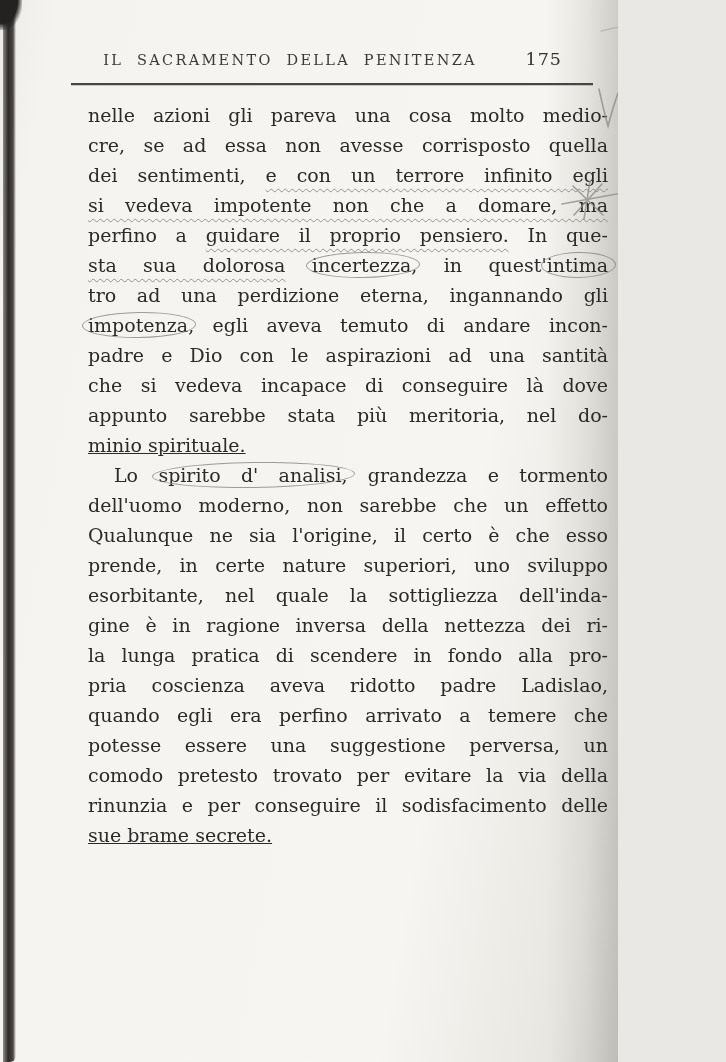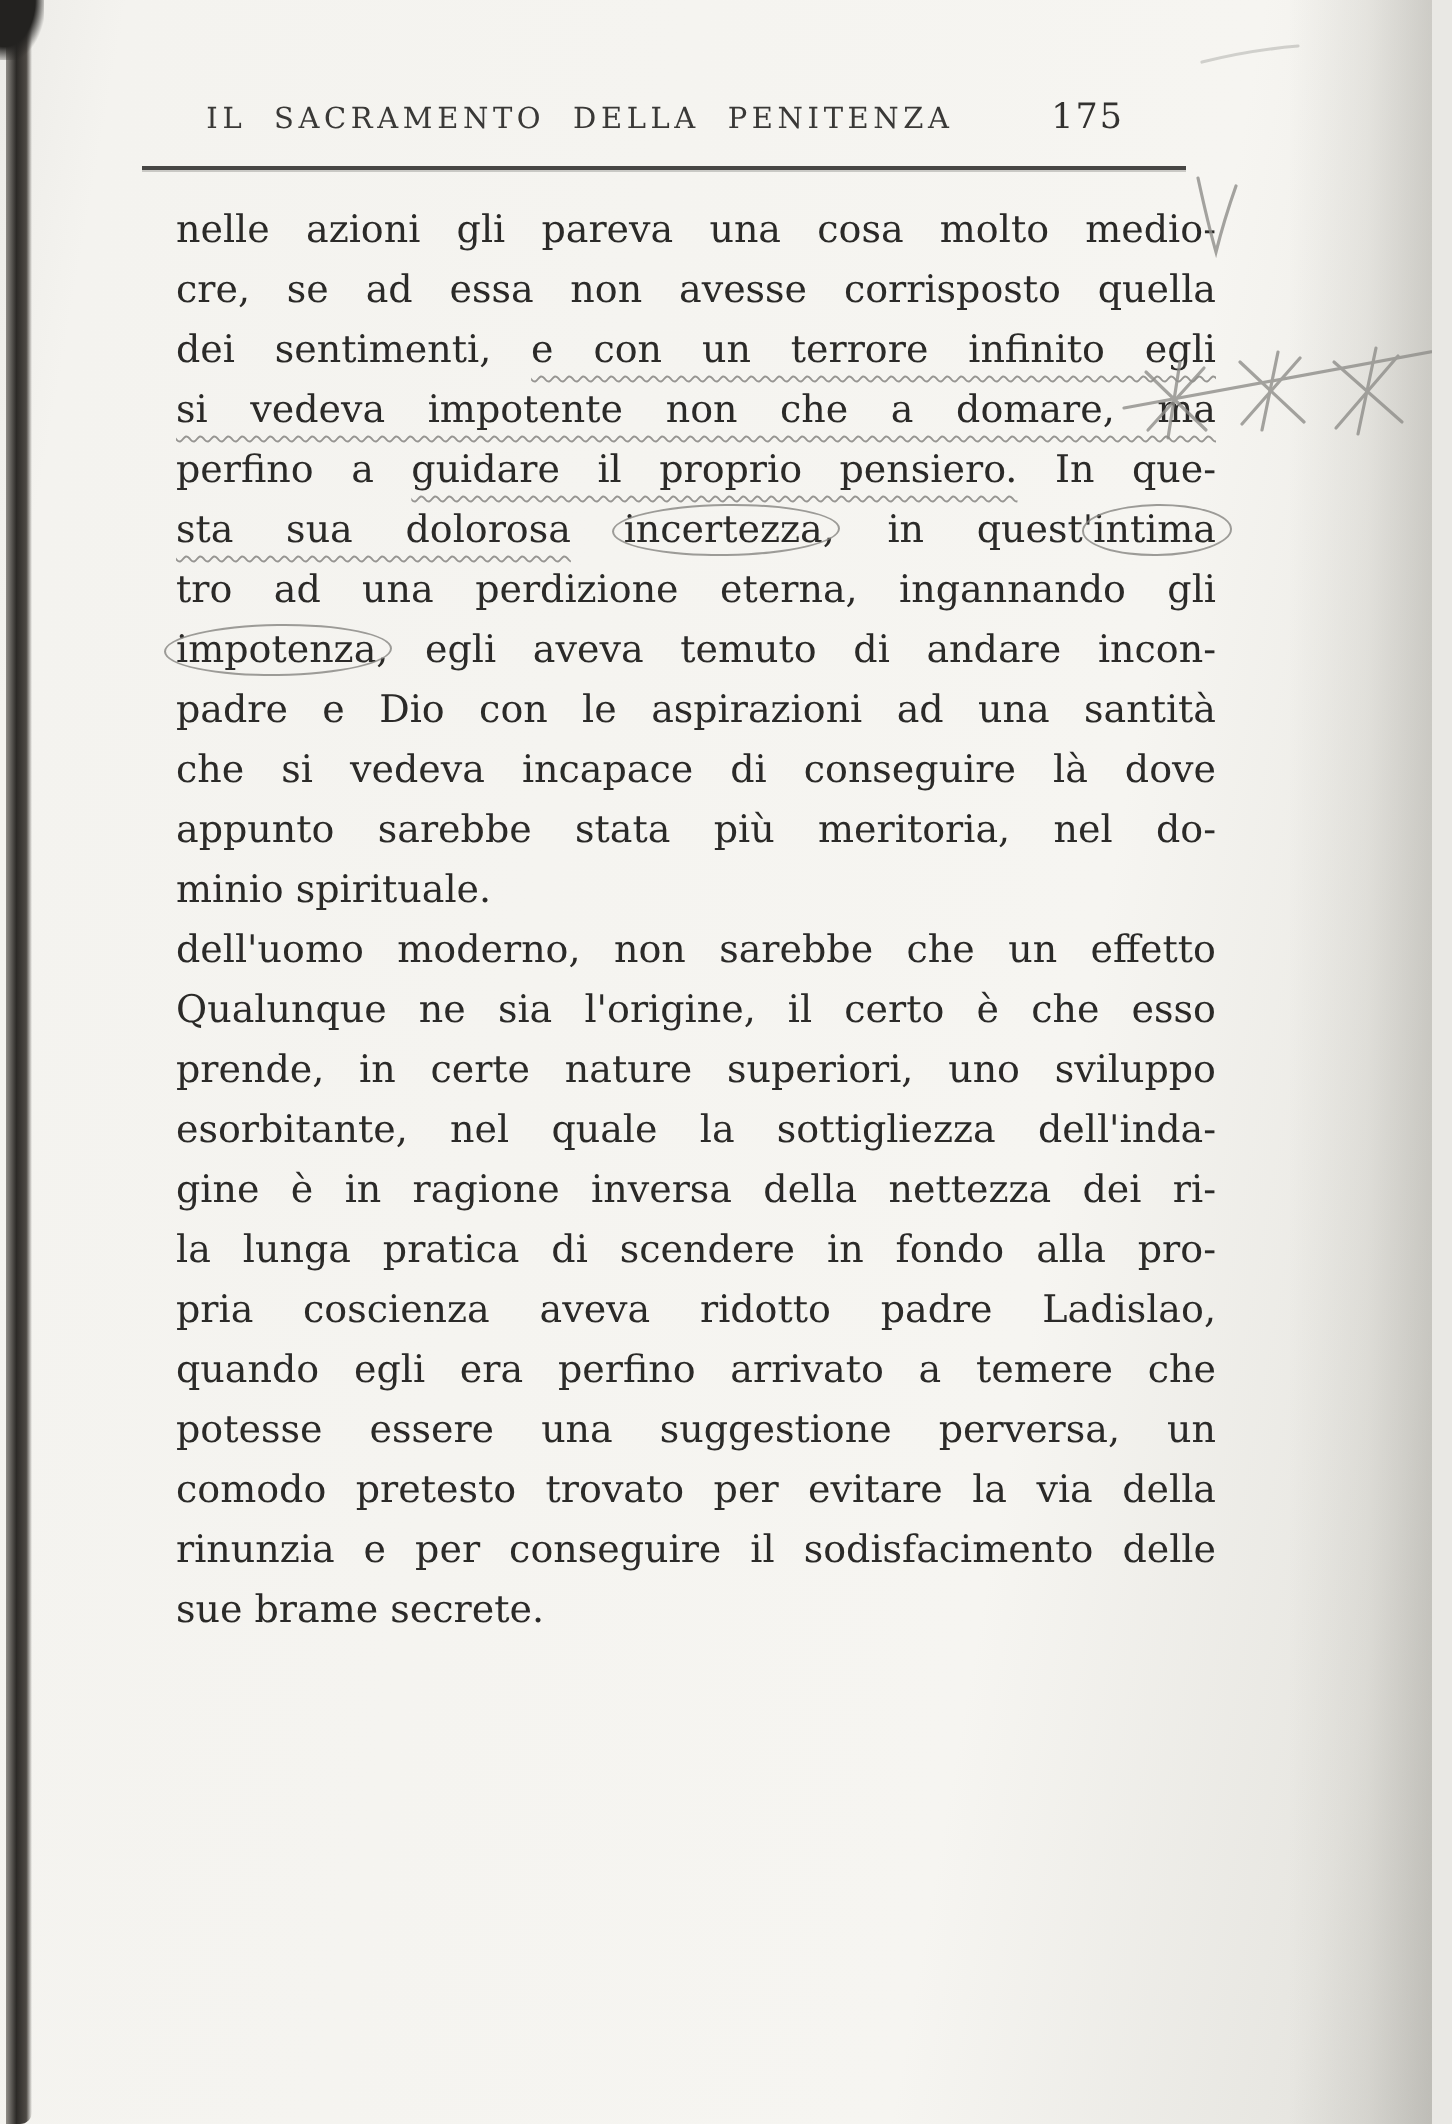--- a/index.html
+++ b/index.html
@@ -1,17 +1,17 @@
 <!DOCTYPE html>
 <html><head>
 <meta charset="utf-8">
 <style>
   html,body { margin:0; padding:0; background:#e9e8e4; }
   .page {
-    position:relative; width:716px; height:1062px; overflow:hidden;
+    position:relative; width:618px; height:1062px; overflow:hidden;
     background: linear-gradient(100deg, #ecebe7 0%, #f4f3ef 7%, #f6f5f1 70%, #e7e6e1 92%, #d9d8d3 100%);
     font-family:"DejaVu Serif", serif;
   }
   
   .binding { position:absolute; left:3px; top:0; bottom:0; width:13px;
     background: linear-gradient(to right, rgba(90,86,80,.65), #2c2a27 40%, #4e4a45 78%, rgba(78,74,69,0));
     border-radius:0 0 6px 0; }
   .binding-corner { position:absolute; left:0; top:0; width:22px; height:30px;
     background: radial-gradient(ellipse at 10% 0%, #232220 55%, rgba(35,34,32,0) 75%); }
   .right-shade { position:absolute; right:0; top:0; bottom:0; width:72px; pointer-events:none;
@@ -21,21 +21,21 @@
   .head-title { display:block; text-align:center; padding-right:84px;
     font-size:14.5px; letter-spacing:2.3px; word-spacing:7px; color:#3a3937; }
   .head-page { position:absolute; right:30px; top:-3px; font-size:17.5px; color:#333230; letter-spacing:1px; }
   .head-rule { position:absolute; left:71px; top:83px; width:522px; height:2px; background:#474644;
     box-shadow:0 1px 0 rgba(71,70,68,.25); }
 
   .body-text { position:absolute; left:72px; top:100px; width:520px;
     font-size:19px; line-height:30px; color:#2b2a28;margin-left:16px; }
   .line { text-align:justify; text-align-last:justify; height:30px; }
   .line.indent { padding-left:26px; }
-  .line.last { text-align-last:left; }
+  .line.last { text-align-last:left;text-decoration:underline; }
 
   
   .mark-underline {
     text-decoration-line:underline; text-decoration-style:wavy;
     text-decoration-color:rgba(134,133,129,.85); text-decoration-thickness:1.2px;
     text-underline-offset:6px; }
   .mark-circle { position:relative; }
   .mark-circle::after { content:""; position:absolute; left:-6px; right:-8px; top:-2px; bottom:-2px;
     border:1.4px solid rgba(134,133,129,.8); border-radius:50%; transform:rotate(-.8deg); pointer-events:none; }
 
@@ -61,20 +61,21 @@
       <div class="line"><span>dei sentimenti, </span><span class="mark-underline">e con un terrore infinito egli</span></div>
       <div class="line"><span class="mark-underline">si vedeva impotente non che a domare, ma</span></div>
       <div class="line"><span>perfino a </span><span class="mark-underline">guidare il proprio pensiero.</span><span> In que-</span></div>
       <div class="line"><span class="mark-underline">sta sua dolorosa</span><span> </span><span class="mark-circle">incertezza</span><span>, in quest'</span><span class="mark-circle">intima</span></div>
       <div class="line"><span>tro ad una perdizione eterna, ingannando gli</span></div>
       <div class="line"><span class="mark-circle">impotenza</span><span>, egli aveva temuto di andare incon-</span></div>
       <div class="line"><span>padre e Dio con le aspirazioni ad una santità</span></div>
       <div class="line"><span>che si vedeva incapace di conseguire là dove</span></div>
       <div class="line"><span>appunto sarebbe stata più meritoria, nel do-</span></div>
       <div class="line last"><span>minio spirituale.</span></div>
+      <div class="line indent"><span>Lo </span><span class="mark-circle">spirito d' analisi,</span><span> grandezza e tormento</span></div>
       <div class="line"><span>dell'uomo moderno, non sarebbe che un effetto</span></div>
       <div class="line"><span>Qualunque ne sia l'origine, il certo è che esso</span></div>
       <div class="line"><span>prende, in certe nature superiori, uno sviluppo</span></div>
       <div class="line"><span>esorbitante, nel quale la sottigliezza dell'inda-</span></div>
       <div class="line"><span>gine è in ragione inversa della nettezza dei ri-</span></div>
       <div class="line"><span>la lunga pratica di scendere in fondo alla pro-</span></div>
       <div class="line"><span>pria coscienza aveva ridotto padre Ladislao,</span></div>
       <div class="line"><span>quando egli era perfino arrivato a temere che</span></div>
       <div class="line"><span>potesse essere una suggestione perversa, un</span></div>
       <div class="line"><span>comodo pretesto trovato per evitare la via della</span></div>

